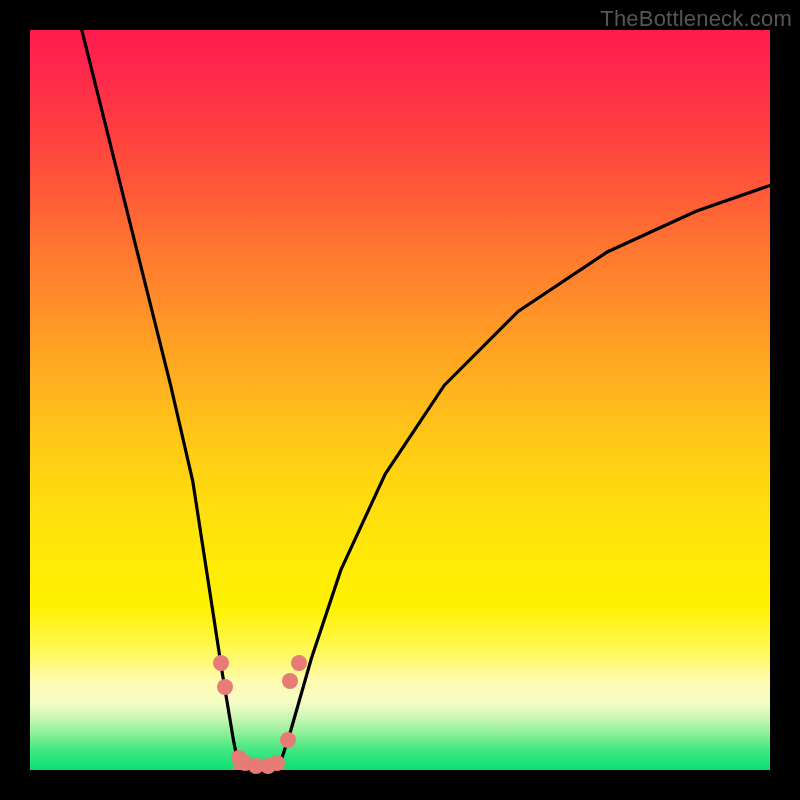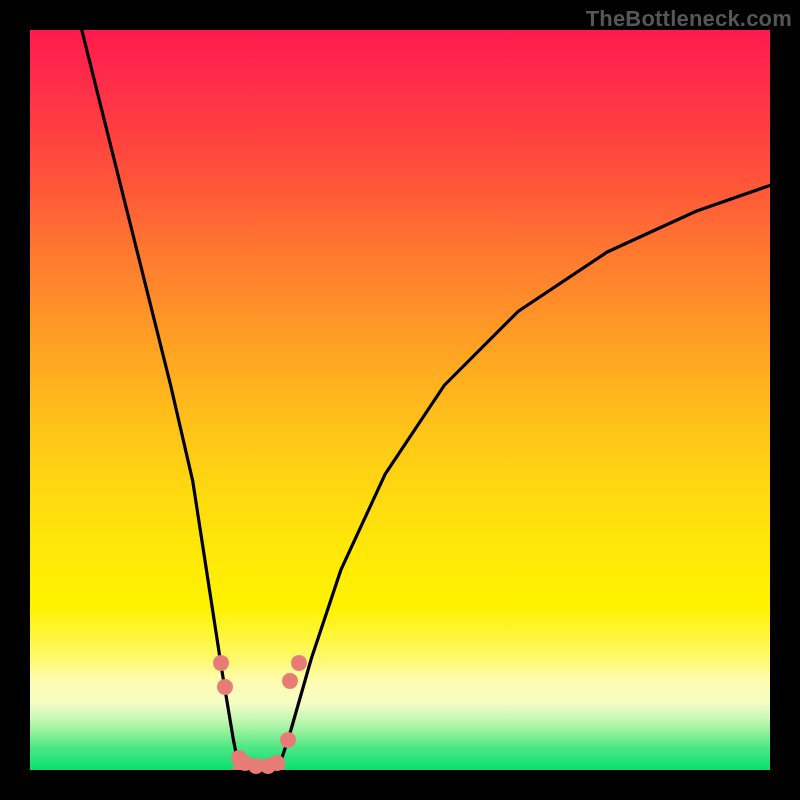--- a/index.html
+++ b/index.html
@@ -50,21 +50,21 @@
     width: 740px; height: 740px;
     pointer-events: none;
   }
 
   .watermark {
     position: absolute;
     top: 6px;
     right: 8px;
     color: #565656;
     font-size: 22px;
-    font-weight: 700;
+    font-weight: 400;
     letter-spacing: 0.2px;
     font-family: Arial, Helvetica, sans-serif;
   }
 
   .marker {
     position: absolute;
     width: 16px;
     height: 16px;
     border-radius: 50%;
     background: #e77c77;

